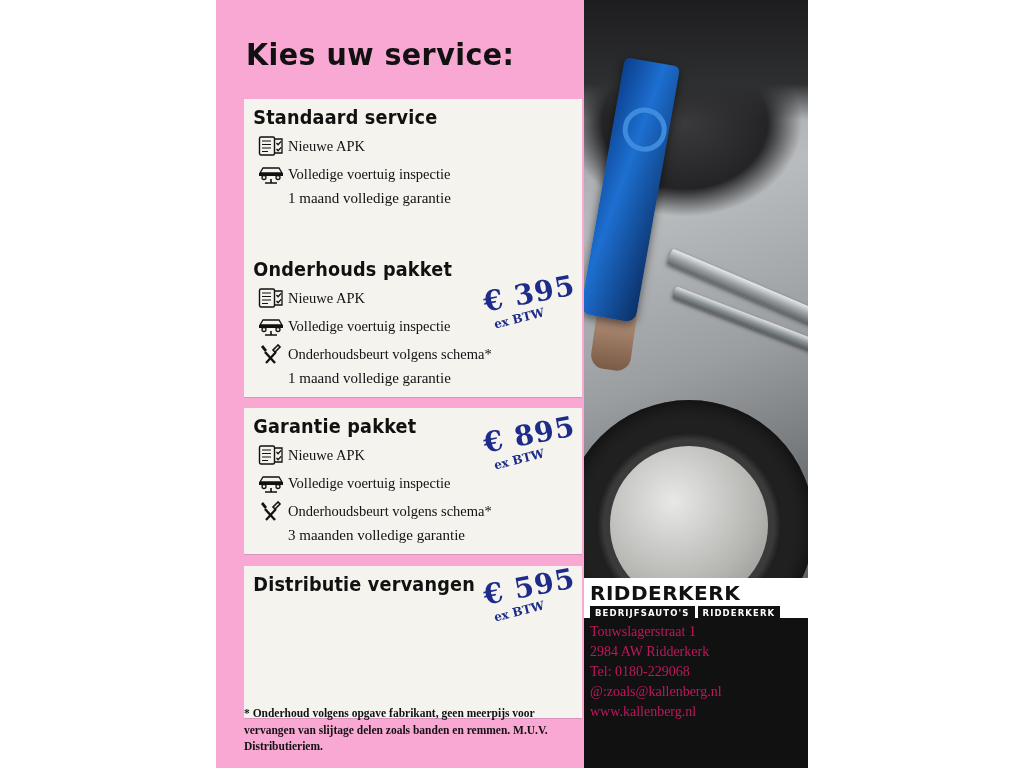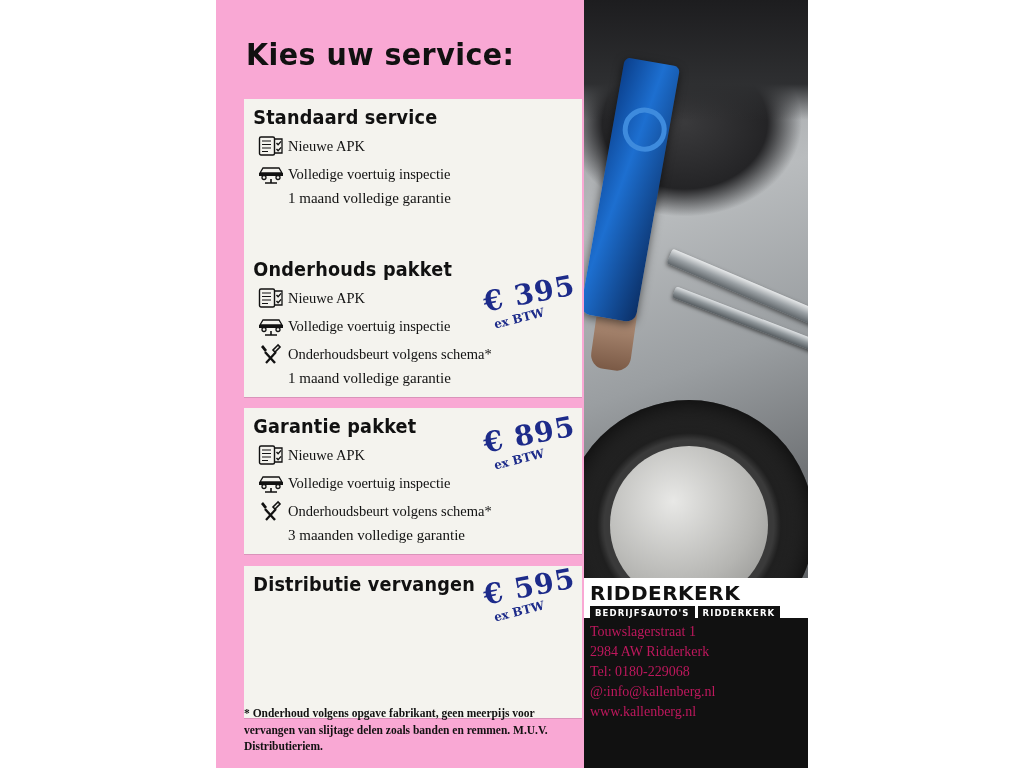--- a/index.html
+++ b/index.html
@@ -237,17 +237,17 @@
     <div class="logo-name">RIDDERKERK</div>
     <div class="logo-sub">
       <span class="blk">BEDRIJFSAUTO'S</span>
       <span class="blk2">RIDDERKERK</span>
     </div>
   </div>
   <div class="addr">
     <div>Touwslagerstraat 1</div>
     <div>2984 AW Ridderkerk</div>
     <div>Tel: 0180-229068</div>
-    <div>@:info@kallenberg.nl</div>
+    <div>@:zoals@kallenberg.nl</div>
     <div>www.kallenberg.nl</div>
   </div>
 
 </div>
 
 </body></html>

